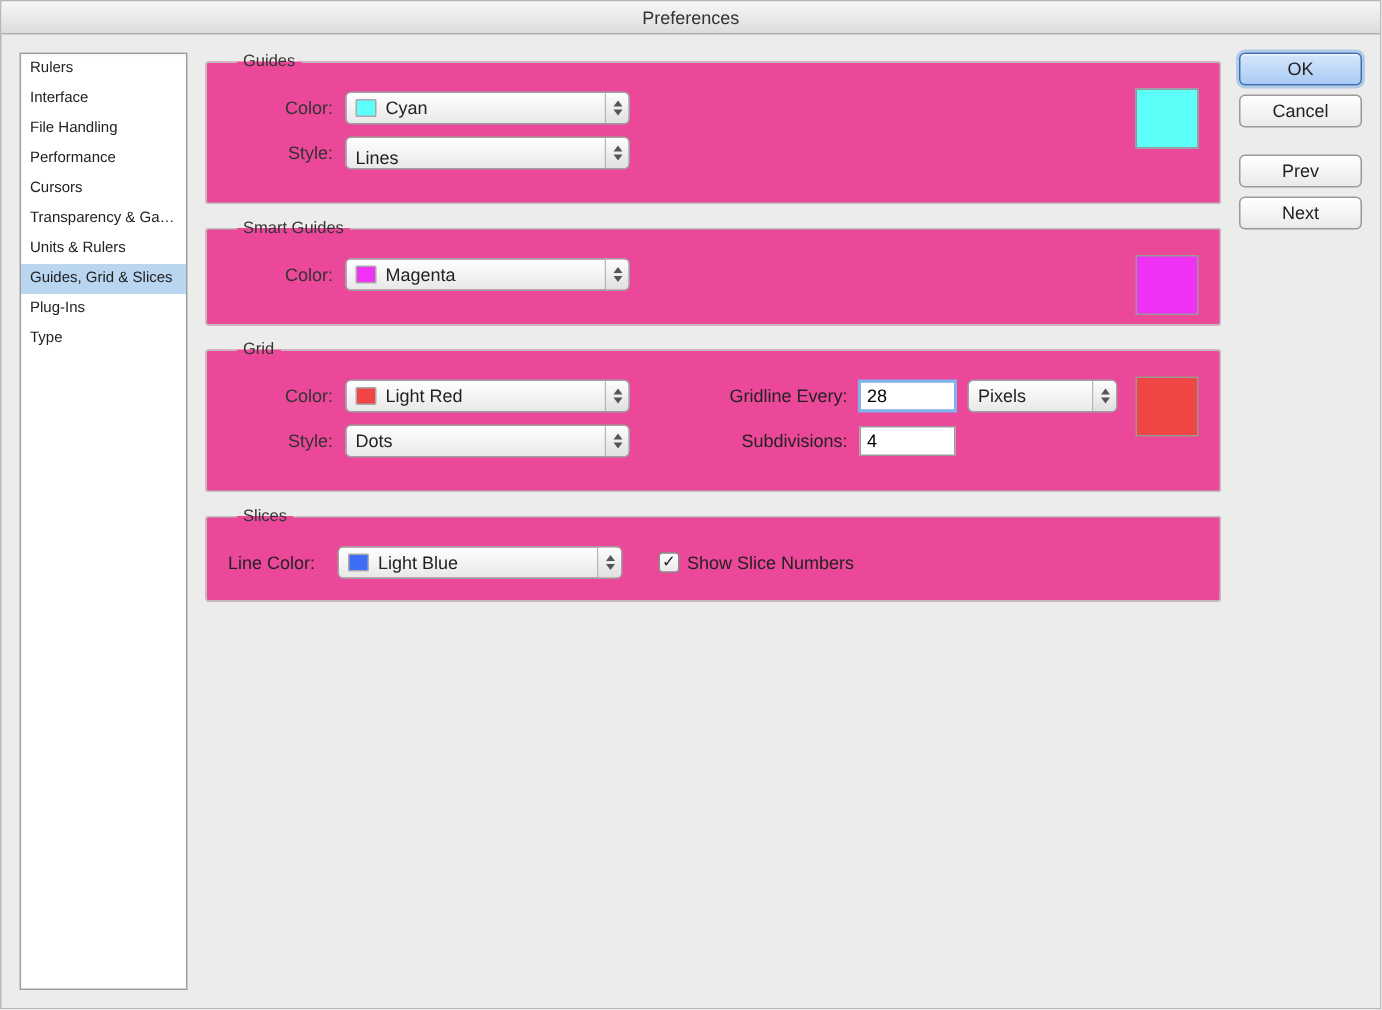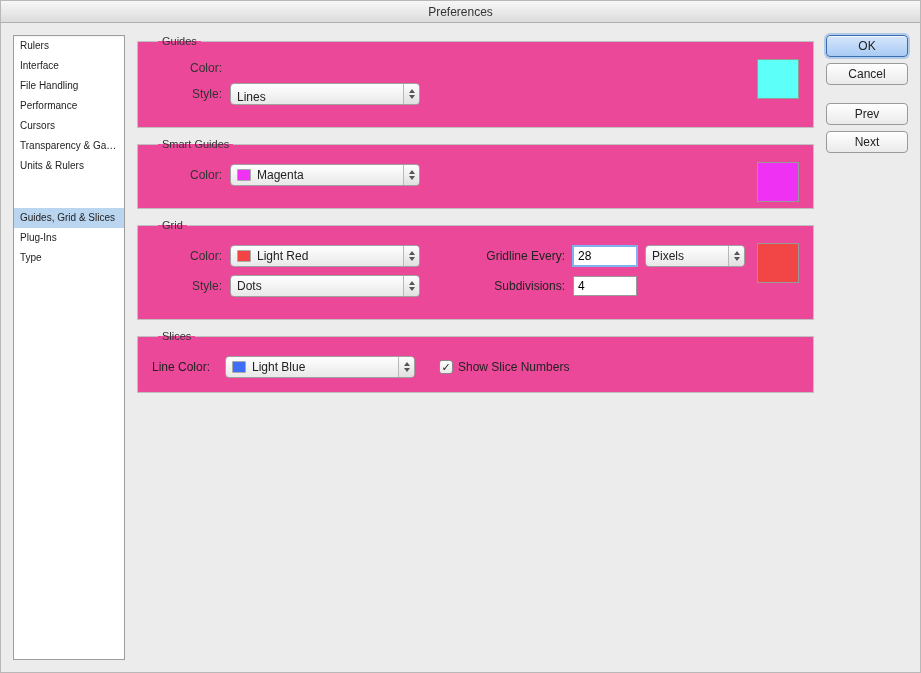--- a/index.html
+++ b/index.html
@@ -43,21 +43,20 @@
     padding: 3px 6px;
     cursor: default;
     white-space: nowrap;
     overflow: hidden;
     text-overflow: ellipsis;
     line-height: 14px;
     font-size: 10px;
   }
   .sidebar-item.selected {
     background: #b9d5f0;
-    margin-top: 32px;
   }
   .main {
     flex: 1;
     display: flex;
     flex-direction: column;
     gap: 10px;
   }
   .right-col {
     width: 82px;
     display: flex;
@@ -226,20 +225,25 @@
         <div class="sidebar-item">Plug-Ins</div>
         <div class="sidebar-item">Type</div>
       </div>
 
     <div class="main">
 
       <fieldset class="group" style="position:relative;">
         <legend>Guides</legend>
         <div class="row">
           <div class="lbl">Color:</div>
+          <div class="dropdown" style="width:190px;">
+            <div class="swatch-small" style="background:#5cfff9;"></div>
+            <span class="dd-text">Cyan</span>
+            <div class="stepper"></div>
+          </div>
         </div>
         <div class="row">
           <div class="lbl">Style:</div>
           <div class="dropdown" style="width:190px;align-items:flex-end;">
             <span class="dd-text">Lines</span>
             <div class="stepper"></div>
           </div>
         </div>
         <div class="swatch-large" style="background:#5dfff9; top:12px; right:14px;top:12px; right:14px;"></div>
       </fieldset>

